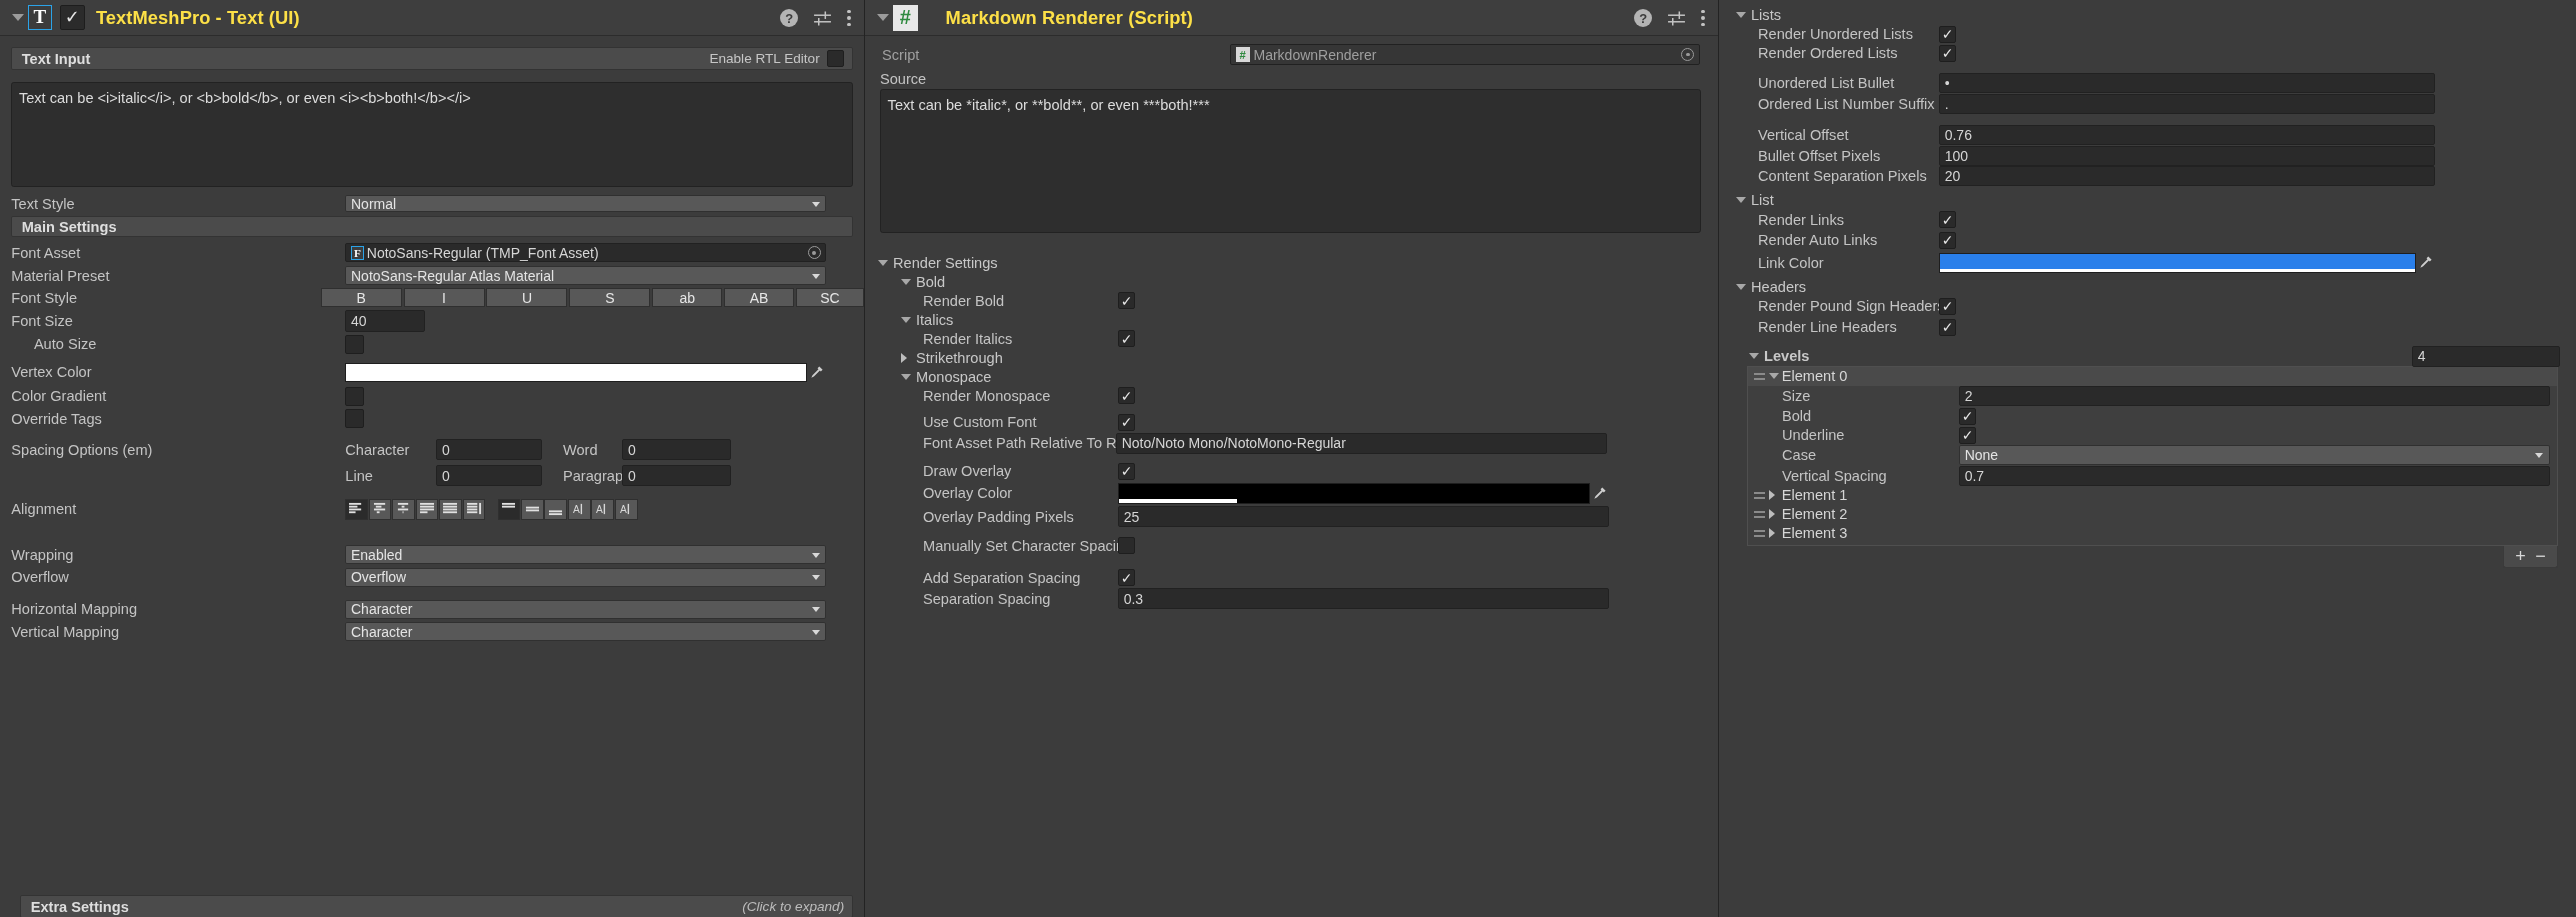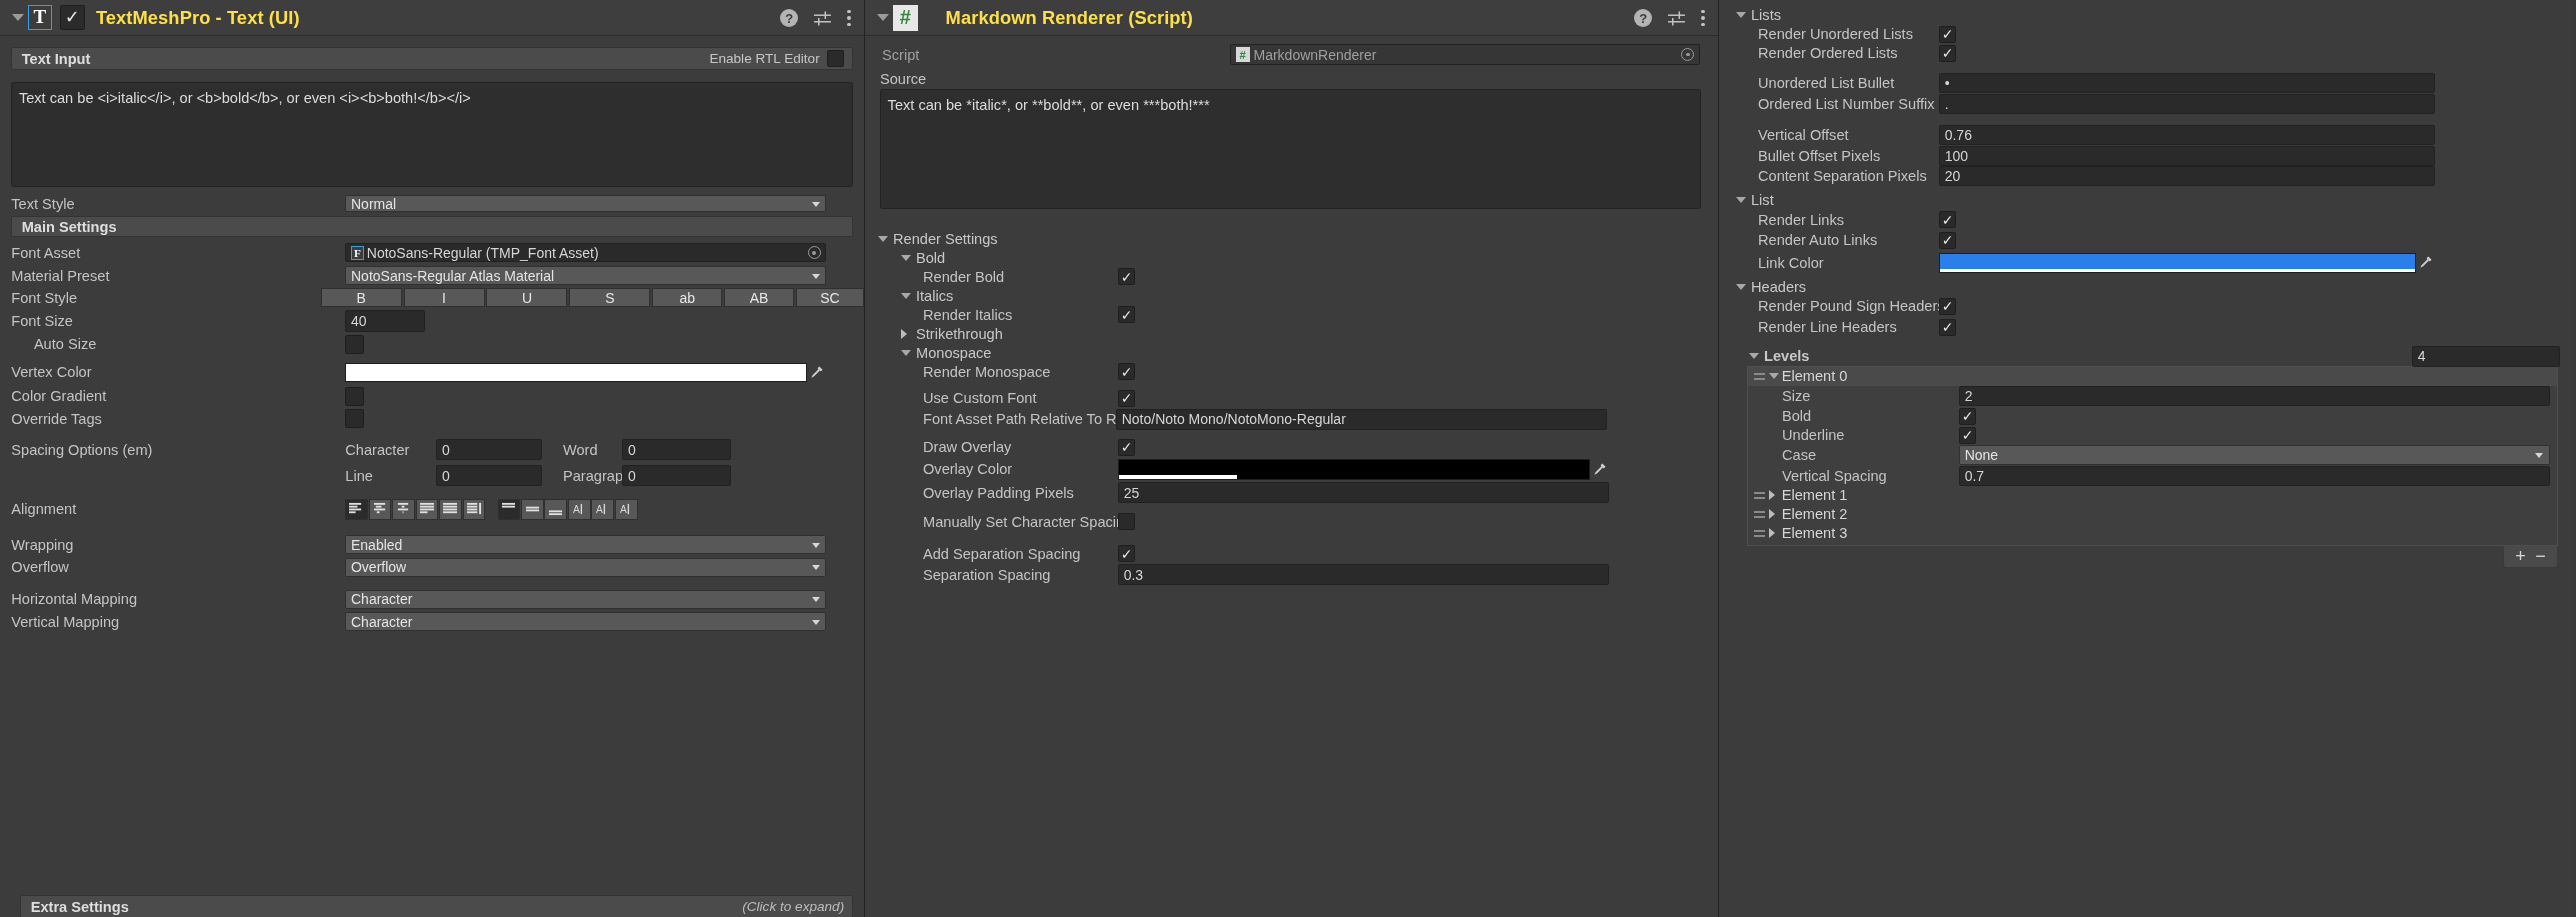--- a/index.html
+++ b/index.html
@@ -532,21 +532,21 @@
           </div>
           <div class="abtn">
             <svg width="17" height="14" viewBox="0 0 18 15">
               <text x="2" y="12" fill="#d8d8d8" font-size="11" font-family="&quot;Liberation Sans&quot;, sans-serif">A</text>
               <line x1="11" x2="11" y1="2" y2="13" stroke="#d8d8d8" stroke-width="1.5"></line>
             </svg>
           </div>
         </div>
     </div>
 
-    <div class="row" style="height:22.6px;margin-top:9px">
+    <div class="row" style="height:22.6px;margin-top:19px">
       <div class="lbl" style="width:334px">Wrapping</div>
       <div class="dropdown" style="width:481px;height:19px">
         <span>Enabled</span>
         <span class="dd-arrow"></span>
       </div>
     </div>
     <div class="row" style="height:22.6px">
       <div class="lbl" style="width:334px">Overflow</div>
       <div class="dropdown" style="width:481px;height:19px">
         <span>Overflow</span>
@@ -606,21 +606,21 @@
       <div class="objfield" style="width:470px;height:20.7px;background:#363636;">
         <span class="badge-hash">#</span>
         <span style="color:#9f9f9f">MarkdownRenderer</span>
         <span class="obj-sel"></span>
       </div>
     </div>
 
     <div class="row" style="height:20.7px;padding-left:15px">
       <div class="lbl">Source</div>
     </div>
-    <div class="textarea" style="margin:0 17px 11px 15px;height:120px">Text can be *italic*, or **bold**, or even ***both!***</div>
+    <div class="textarea" style="margin:0 17px 11px 15px;height:144px">Text can be *italic*, or **bold**, or even ***both!***</div>
 
     <div class="trow" style="margin-top:20px;padding-left:13px">
       <div class="tw-foldout">
           <div class="tri-down-sm"></div>
         </div>
       <div class="tw-lbl">Render Settings</div>
     </div>
 
     <div class="trow" style="padding-left:36px">
       <div class="tw-foldout">

